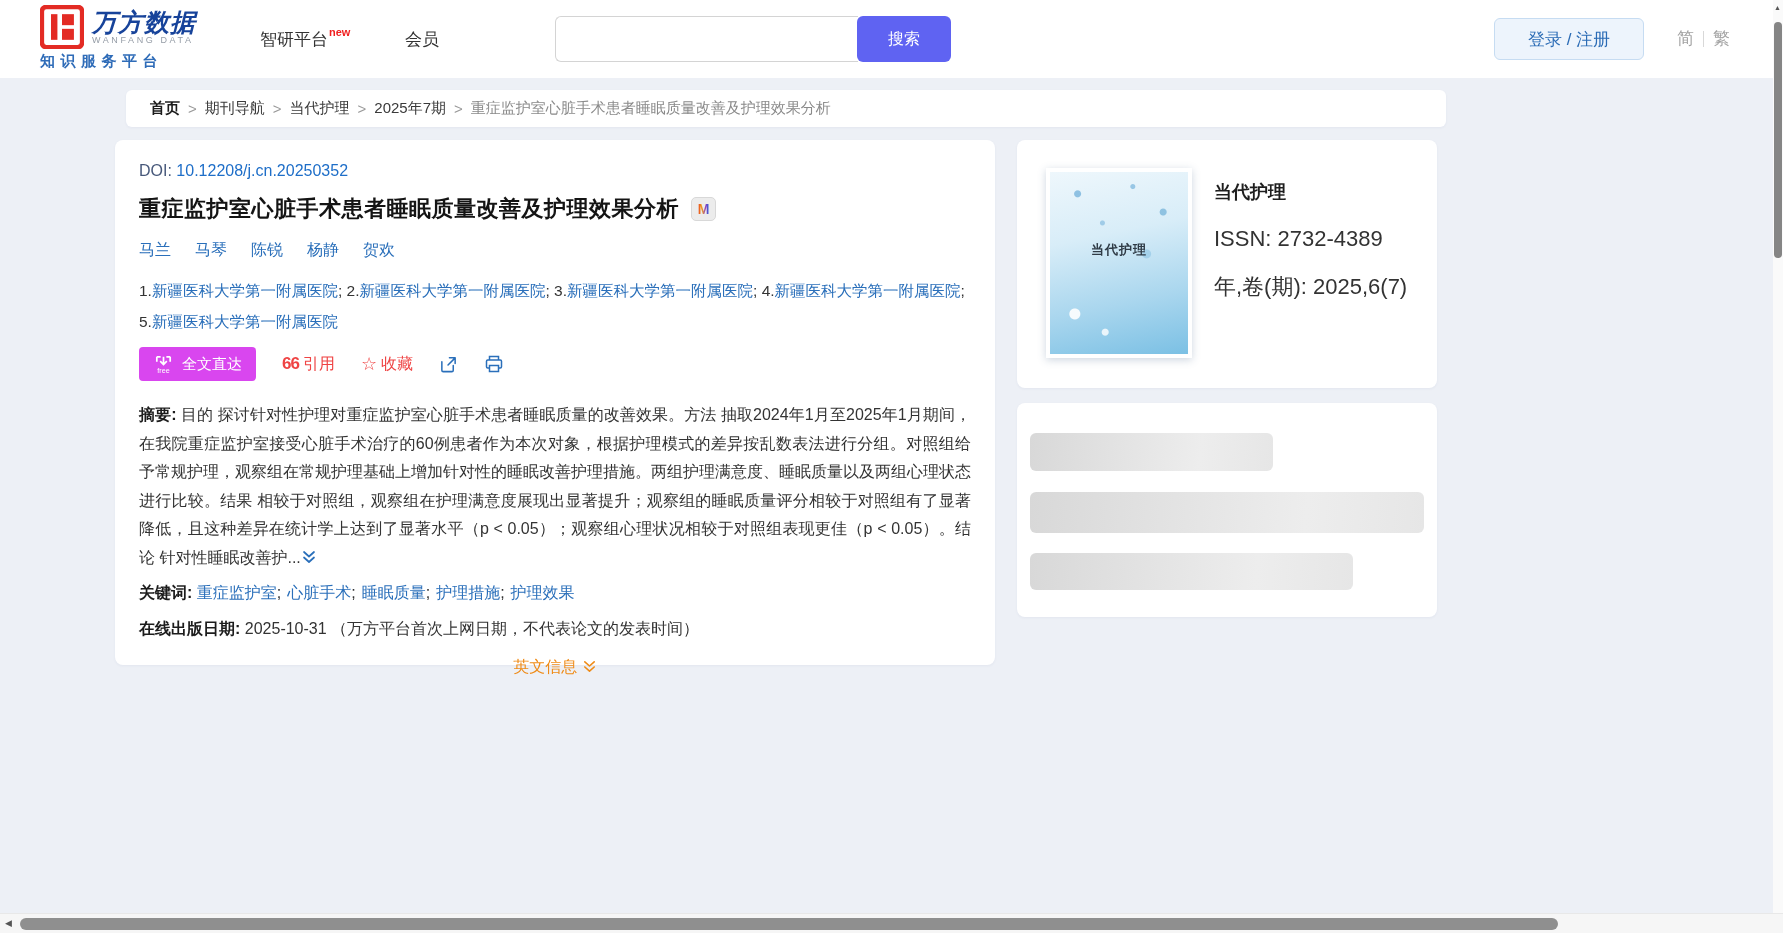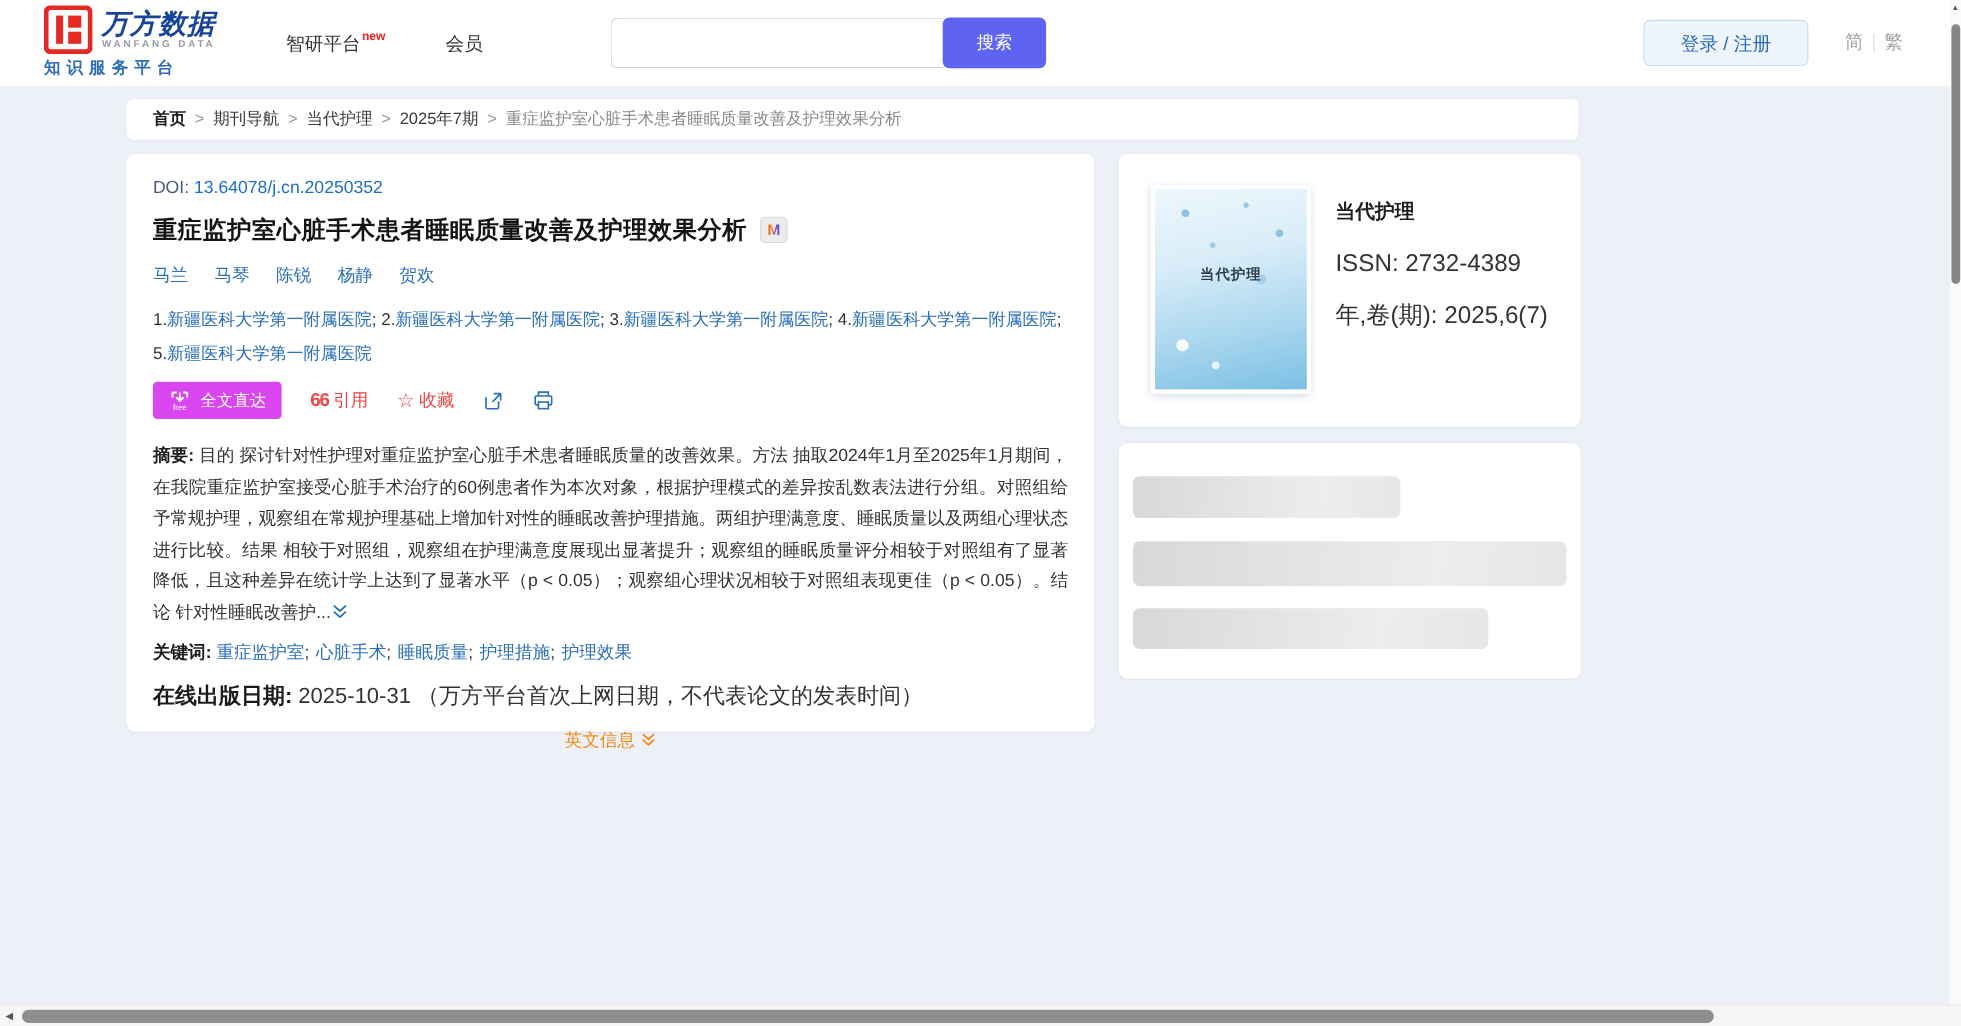--- a/index.html
+++ b/index.html
@@ -6,34 +6,34 @@
   html,body { width:1783px; height:933px; }
   body { font-family:"Liberation Sans","DejaVu Sans",sans-serif; background:#edf0f6; overflow:hidden; }
   .page { position:relative; width:1468px; height:933px; background:#edf0f6; }
 
   
   .topbar { position:absolute; left:0; top:0; width:1783px; height:78px; background:#fff; }
   .logo { position:absolute; left:40px; top:5px; cursor:pointer; }
   .logo-row { display:flex; align-items:center; gap:8px; }
   .logo-mark { width:44px; height:44px; flex:0 0 auto; }
   .logo-cn { font-size:25px; font-weight:bold; font-style:italic; color:#17439a; letter-spacing:1px; line-height:26px; }
-  .logo-en { font-size:9px; font-weight:bold; color:#959ca6; letter-spacing:2.6px; line-height:11px;text-align:right; }
+  .logo-en { font-size:9px; font-weight:normal; color:#959ca6; letter-spacing:2.6px; line-height:11px; }
   .logo-tagline { margin-top:3px; font-size:15px; font-weight:600; color:#2f6cb8; letter-spacing:5.5px; }
   .nav-item { position:absolute; top:28px; font-size:17px; color:#333; cursor:pointer; }
   .nav-badge { position:relative; top:-9px; font-size:11px; color:#f02020; font-weight:bold; margin-left:1px; }
   .search-wrap { position:absolute; left:555px; top:16px; display:flex;border-radius:12px; }
   .search-input { width:303px; height:46px; border:1px solid #d4d4d4; border-right:none; border-radius:6px 0 0 6px; outline:none; padding:0 12px; font-size:15px; background:#fff; }
   .search-btn { width:94px; height:46px; margin-left:-1px; background:#5f63f2; color:#fff; border:none; border-radius:6px; font-size:16px; cursor:pointer; }
   .login-btn { position:absolute; left:1494px; top:18px; width:150px; height:42px; background:#edf4fc; border:1px solid #c6dcf2; border-radius:6px; color:#2a6bb5; font-size:17px; cursor:pointer; font-family:inherit; }
   .lang { position:absolute; left:1668px; top:27px; font-size:17px; color:#a3a3a3; display:flex; align-items:center; }
   .lang span { cursor:pointer; padding:0 9px; }
   .lang .div { width:1px; height:16px; background:#d8d8d8; padding:0; cursor:default; }
 
   
-  .breadcrumb { position:absolute; left:115px; top:90px; width:1320px; height:37px; background:#fff; border-radius:6px; display:flex; align-items:center; padding:16px 24px; font-size:15px; color:#444; box-shadow:0 1px 3px rgba(30,60,110,.05); }
+  .breadcrumb { position:absolute; left:126px; top:90px; width:1320px; height:37px; background:#fff; border-radius:6px; display:flex; align-items:center; padding:16px 24px; font-size:15px; color:#444; box-shadow:0 1px 3px rgba(30,60,110,.05); }
   .breadcrumb .bc-home { font-weight:bold; color:#1c1c1c; cursor:pointer; }
   .breadcrumb .bc-sep { color:#999; margin:0 8px; }
   .breadcrumb .bc-item { color:#3a3a3a; cursor:pointer;text-align:center; }
   .breadcrumb .bc-current { color:#8a8a8a; }
 
   
   .card { position:absolute; background:#fff; border-radius:8px; box-shadow:0 1px 3px rgba(30,60,110,.05); }
   .main-card { left:115px; top:140px; width:880px; height:525px; padding:22px 24px; }
 
   .doi-row { font-size:16px; color:#47587a; margin-bottom:14px; }
@@ -57,21 +57,21 @@
   .star-glyph { font-size:18px; }
 
   .abstract { font-size:16px; line-height:28.5px; color:#333; text-align:justify; }
   .abstract b, .kw-row b, .date-row b { color:#1c1c1c; }
   .chev-icon { display:inline-block; vertical-align:-2px; cursor:pointer; }
 
   .kw-row { font-size:16px; margin-top:11px; color:#333; }
   .kw-link { color:#2a6fba; cursor:pointer; }
   .kw-sep { color:#333; margin-right:6px; }
 
-  .date-row { font-size:20px; margin-top:15px; color:#333; }
+  .date-row { font-size:16px; margin-top:15px; color:#333; }
 
   .en-info { margin-top:17px; text-align:center; font-size:16px; color:#ef8b17; }
   .en-info span { cursor:pointer; }
 
   
   .journal-card { left:1017px; top:140px; width:420px; height:248px; }
   .cover-frame { position:absolute; left:29px; top:28px; width:146px; height:190px; background:#fff; padding:4px; box-shadow:0 2px 8px rgba(60,90,130,.25); cursor:pointer; }
   .cover { width:100%; height:100%; position:relative;
     background:
       radial-gradient(circle 3px at 20% 12%, rgba(120,180,220,.8) 0 3px, transparent 4px),
@@ -154,21 +154,21 @@
     <span class="bc-sep">&gt;</span>
     <span class="bc-item">2025年7期</span>
     <span class="bc-sep">&gt;</span>
     <span class="bc-current">重症监护室心脏手术患者睡眠质量改善及护理效果分析</span>
   </nav>
 
   <section class="card main-card">
 
     <div class="doi-row">
       <span>DOI:</span>
-      <a class="doi-link">13.64078/j.cn.20250352</a>
+      <a class="doi-link">10.12208/j.cn.20250352</a>
     </div>
 
     <div class="title-row">
       <h1 class="article-title">重症监护室心脏手术患者睡眠质量改善及护理效果分析</h1>
       <div class="m-badge">
           <span>M</span>
         </div>
     </div>
 
     <div class="authors">

